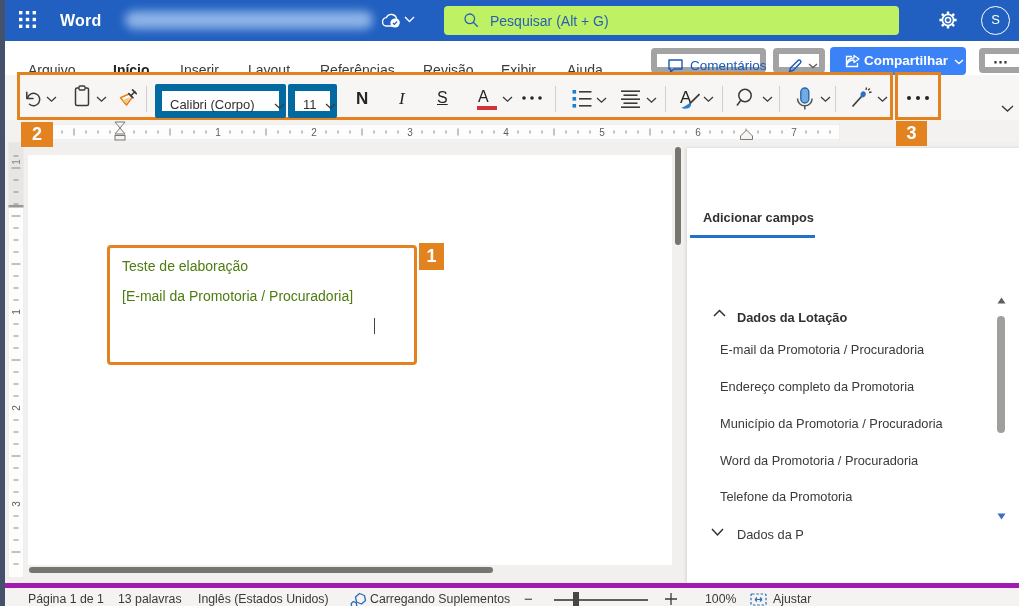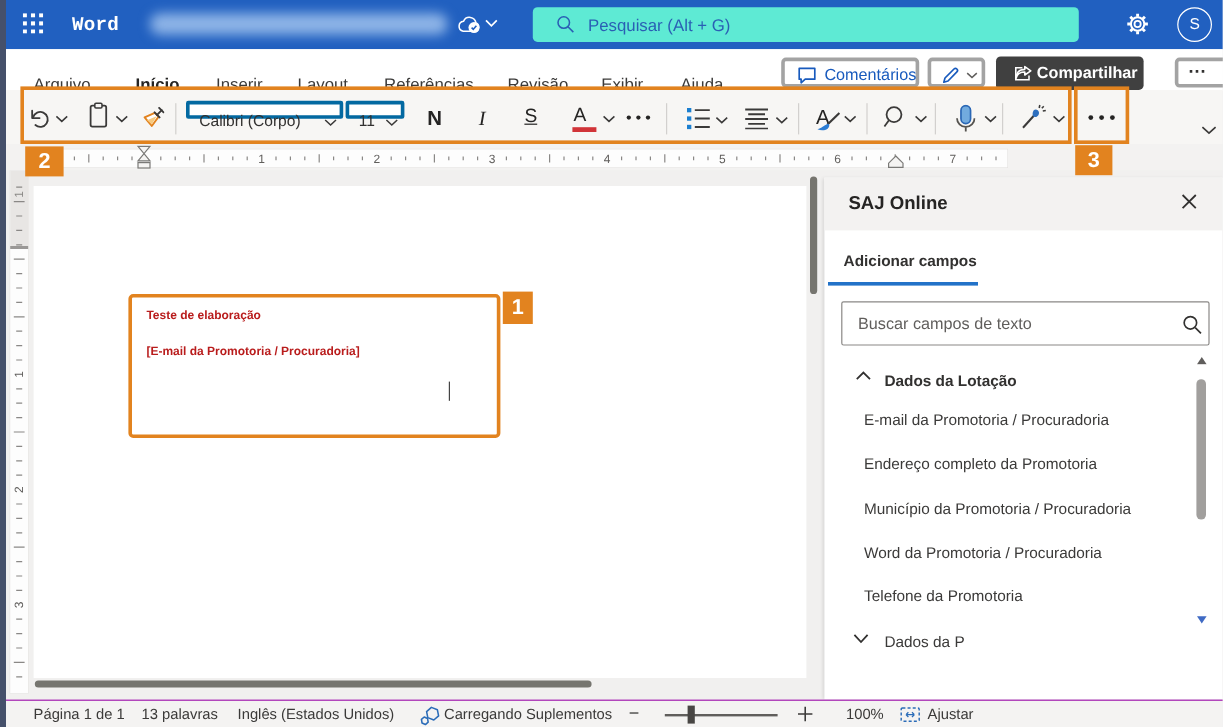--- a/index.html
+++ b/index.html
@@ -4,74 +4,74 @@
 <style>
 * { margin:0; padding:0; box-sizing:border-box; }
 html,body { width:1019px; height:606px; overflow:hidden; }
 body { font-family:"Liberation Sans", sans-serif; position:relative; background:#f2f1f0; }
 #app { position:absolute; left:0; top:0; width:1019px; height:606px; }
 .abs { position:absolute; }
 
 
 #topbar { position:absolute; left:0; top:0; width:1019px; height:41px; background:#2160c0; }
 #waffle { position:absolute; left:19px; top:11px; width:17px; height:17px; }
-#wordlogo { position:absolute; left:60px; top:12px; color:#fff; font-size:16px; font-weight:bold; letter-spacing:0.2px;font-family:Liberation Mono, monospace; }
+#wordlogo { position:absolute; left:60px; top:12px; color:#fff; font-size:16px; font-weight:bold; letter-spacing:0.2px; }
 #docblur { position:absolute; left:125px; top:11px; width:248px; height:18px; border-radius:9px;
   background:rgba(148,184,233,0.95); filter:blur(5px); }
 #cloudic { position:absolute; left:381px; top:13px; }
 #cloudchev { position:absolute; left:404px; top:16px; }
-#searchpill { position:absolute; left:444px; top:6px; width:455px; height:29px; background:#5eead4; border-radius:4px; }
+#searchpill { position:absolute; left:444px; top:6px; width:455px; height:29px; background:#bef264; border-radius:4px; }
 #searchpill .mag { position:absolute; left:19px; top:6px; }
 #searchpill .ptxt { position:absolute; left:46px; top:7px; font-size:14px; color:#2a5fb4; }
 #gearic { position:absolute; left:938px; top:10px; }
 #avatar { position:absolute; left:981px; top:6px; width:29px; height:29px; border-radius:50%;
   border:1.4px solid #fff; color:#fff; font-size:13px; text-align:center; line-height:26px; }
 
 
 #tabrow { position:absolute; left:0; top:41px; width:1019px; height:35px; background:#fff; }
 .tab { position:absolute; top:21px; font-size:14px; color:#3b3a39;text-decoration:underline; }
-.btnw { position:absolute; top:7px; height:25px; background:#fff; border:3px solid #a3a3a3; border-radius:4px;padding-left:40px; }
+.btnw { position:absolute; top:7px; height:25px; background:#fff; border:6px solid #a3a3a3; border-radius:4px;padding-left:40px; }
 
 
 #toolrow { position:absolute; left:0; top:75px; width:1019px; height:45px; background:#f7f6f4; }
 .obox { position:absolute; border:3.5px solid #e2831f; background:transparent; }
 .sep { position:absolute; top:86px; width:1px; height:26px; background:#d2d0ce; }
 .chev { position:absolute; }
-.cbox { position:absolute; top:84px; height:15px; background:#fff; border:3px solid #0369a1; border-radius:2px; font-size:13px; color:#323130; }
+.cbox { position:absolute; top:84px; height:34px; background:#fff; border:7px solid #0369a1; border-radius:2px; font-size:13px; color:#323130; }
 
 
 .lab { position:absolute; background:#e2831f; color:#fff; font-weight:bold; text-align:center; z-index:6; }
 
 
 #rulerrow { position:absolute; left:0; top:120px; width:1019px; height:22px; background:#f3f2f1; }
 
 
 #docarea { position:absolute; left:0; top:142px; width:1019px; height:441px; background:#f1f0ef; }
 #page { position:absolute; left:28px; top:13px; width:644px; height:410px; background:#fff; }
 #vruler { position:absolute; left:8px; top:0px; }
 #box1 { position:absolute; left:107px; top:103px; width:310px; height:120px; border:3.5px solid #e2831f; border-radius:4px; }
-.dtext { position:absolute; left:122px; font-size:10px; color:#b91c1c;font-weight:bold; }
+.dtext { position:absolute; left:122px; font-size:14px; color:#4d7c0f; }
 
 
 #panel { position:absolute; left:687px; top:148px; width:332px; height:435px; background:#fff; box-shadow:-1px 0 3px rgba(0,0,0,0.12); }
 #phead { position:absolute; left:0; top:0; width:332px; height:44px; background:#f3f2f1; }
 #phead .t { position:absolute; left:20px; top:13px; font-size:15.5px; font-weight:bold; color:#252423; }
 #phead .x { position:absolute; left:297px; top:13px; font-size:16px; color:#323130; }
 #ptab { position:absolute; left:16px; top:62px; font-size:12.8px; font-weight:bold; color:#323130; }
 #ptabline { position:absolute; left:3px; top:87px; width:125px; height:3px; background:#2272c8; }
 #psearch { position:absolute; left:14px; top:103px; width:307px; height:37px; border:1px solid #8a8886; border-radius:2px; }
 #psearch .ph { position:absolute; left:13px; top:10px; font-size:13.5px; color:#605e5c; }
 .prow { position:absolute; left:33px; font-size:12.8px; color:#3b3a39; }
 #pfoot { position:absolute; left:0; top:387px; width:332px; height:48px; background:#fff; }
 #pfootline { position:absolute; left:0; top:4px; width:332px; height:1px; background:#e1dfdd; }
 #savebtn { position:absolute; left:256px; top:11px; width:72px; height:31px; background:#f7b25d; border-radius:2px;
   text-align:center; line-height:31px; font-size:14px; color:#323130; }
 
 
-#statusbar { position:absolute; left:0; top:583px; width:1019px; height:23px; background:#f4f3f2; border-top:1px solid #a21caf; font-size:12.3px; color:#3b3a39; }
+#statusbar { position:absolute; left:0; top:583px; width:1019px; height:23px; background:#f4f3f2; border-top:5px solid #a21caf; font-size:12.3px; color:#3b3a39; }
 #statusbar span { position:absolute; top:4px; }
 
 #leftedge { position:absolute; left:0; top:0; width:5px; height:606px; background:#45506a; }
 </style>
 </head>
 <body>
 <div id="app">
 
 <div id="topbar">
   <svg id="waffle" viewBox="0 0 17 17">
@@ -133,21 +133,21 @@
     <span style="position:absolute;left:33px;top:4px;font-size:13.5px;color:#185abd">Comentários</span>
   </div>
   <div class="btnw" style="left:773px; width:48px;">
     <svg style="position:absolute;left:8px;top:4px" width="16" height="16" viewBox="0 0 16 16">
           <path d="M2.5 13.5 l1 -3.5 L11 2.5 a1.6 1.6 0 0 1 2.4 2.4 L6 12.5 Z" fill="none" stroke="#185abd" stroke-width="1.4" stroke-linejoin="round"></path>
         </svg>
     <svg style="position:absolute;left:29px;top:9px" width="10" height="6" viewBox="0 0 10 6">
           <path d="M1 1 l4 3.6 L9 1" fill="none" stroke="#605e5c" stroke-width="1.3"></path>
         </svg>
   </div>
-  <div style="position:absolute; left:830px; top:6px; width:123px; height:28px; background:#404040; border-radius:4px;">
+  <div style="position:absolute; left:830px; top:6px; width:136px; height:28px; background:#3b82f6; border-radius:4px;">
     <svg style="position:absolute;left:14px;top:6px" width="17" height="16" viewBox="0 0 17 16">
           <path d="M10 2.5 L15 6 L10 9.5 V7 C5.5 7 3.5 9.5 2.8 12 C2.8 8 5 4.8 10 4.8 Z" fill="none" stroke="#fff" stroke-width="1.3" stroke-linejoin="round"></path>
           <path d="M8 3.5 H2.5 V13.5 H13.5 V10" fill="none" stroke="#fff" stroke-width="1.3"></path>
         </svg>
     <span style="position:absolute;left:34px;top:6px;font-size:13.5px;font-weight:bold;color:#fff">Compartilhar</span>
     <svg style="position:absolute;left:124px;top:12px" width="10" height="6" viewBox="0 0 10 6">
           <path d="M1 1 l4 3.6 L9 1" fill="none" stroke="#fff" stroke-width="1.4"></path>
         </svg>
   </div>
   <div class="btnw" style="left:979px; width:36px;">
@@ -448,35 +448,22 @@
   <div style="position:absolute;left:29px;top:425px;width:464px;height:6px;background:#76756f;border-radius:3px;"></div>
 
   <div style="position:absolute;left:374px;top:176px;width:1.3px;height:16px;background:#444;"></div>
   <div id="box1"></div>
   <div class="dtext" style="top:116px">Teste de elaboração</div>
   <div class="dtext" style="top:146px">[E-mail da Promotoria / Procuradoria]</div>
   <div class="lab" style="left:419px; top:101px; width:25px; height:27px; font-size:18px; line-height:27px;">1</div>
 </div>
 
 <div id="panel">
-  <div id="phead">
-    <span class="t">SAJ Online</span>
-    <svg class="x" width="14" height="14" viewBox="0 0 14 14">
-          <path d="M1.5 1.5 L12.5 12.5 M12.5 1.5 L1.5 12.5" stroke="#323130" stroke-width="1.5"></path>
-        </svg>
-  </div>
   <div id="ptab">Adicionar campos</div>
   <div id="ptabline"></div>
-  <div id="psearch">
-    <span class="ph">Buscar campos de texto</span>
-    <svg style="position:absolute;left:283px;top:10px" width="17" height="17" viewBox="0 0 17 17">
-          <circle cx="7" cy="7" r="5.2" fill="none" stroke="#323130" stroke-width="1.4"></circle>
-          <path d="M11 11 L15.8 15.8" stroke="#323130" stroke-width="1.4"></path>
-        </svg>
-  </div>
   <svg style="position:absolute;left:26px;top:161px" width="13" height="8" viewBox="0 0 13 8">
         <path d="M1 7 L6.5 1.5 L12 7" fill="none" stroke="#323130" stroke-width="1.5"></path>
       </svg>
   <div class="prow" style="left:50px; top:162px; font-weight:bold; color:#323130">Dados da Lotação</div>
   <div class="prow" style="top:231px">Endereço completo da Promotoria</div>
   <div class="prow" style="top:194px">E-mail da Promotoria / Procuradoria</div>
   <div class="prow" style="top:268px">Município da Promotoria / Procuradoria</div>
   <div class="prow" style="top:305px">Word da Promotoria / Procuradoria</div>
   <div class="prow" style="top:341px">Telefone da Promotoria</div>
   <svg style="position:absolute;left:24px;top:380px" width="13" height="9" viewBox="0 0 13 9">

